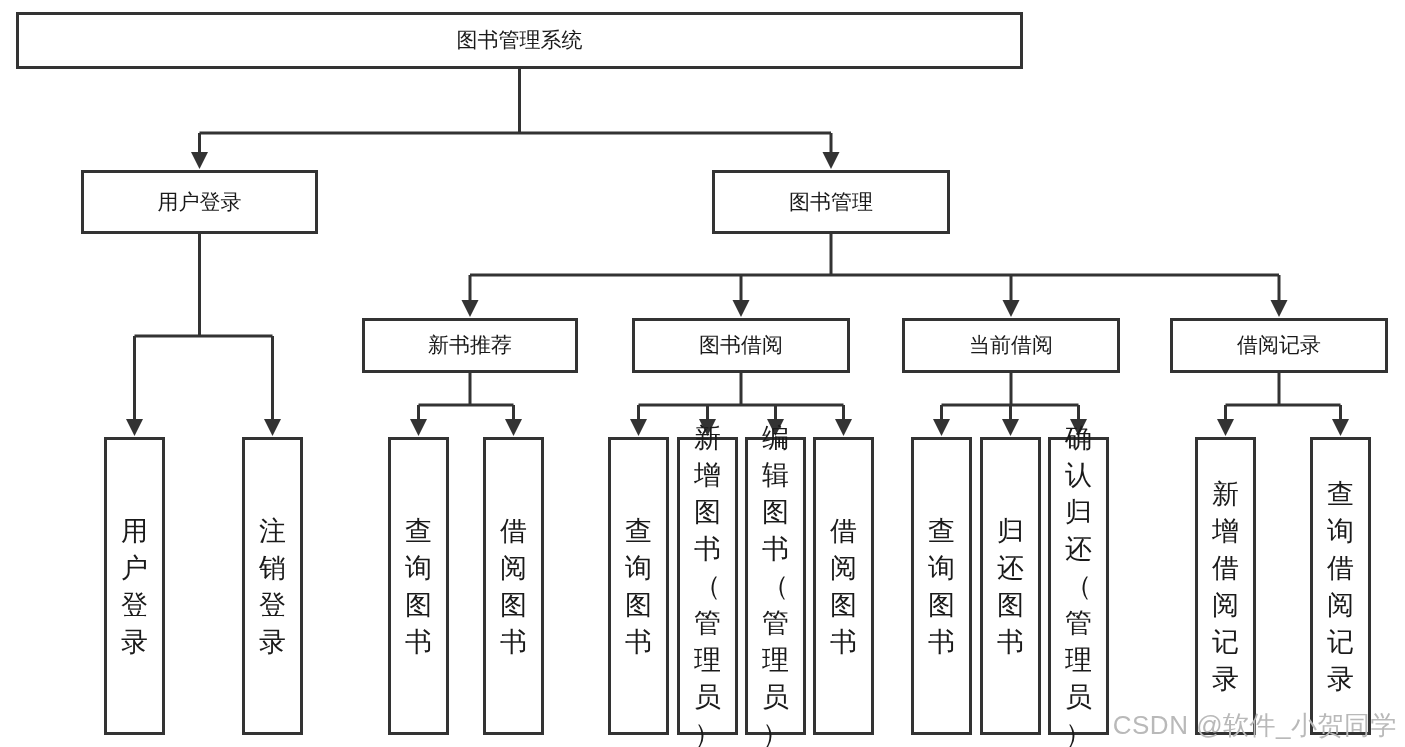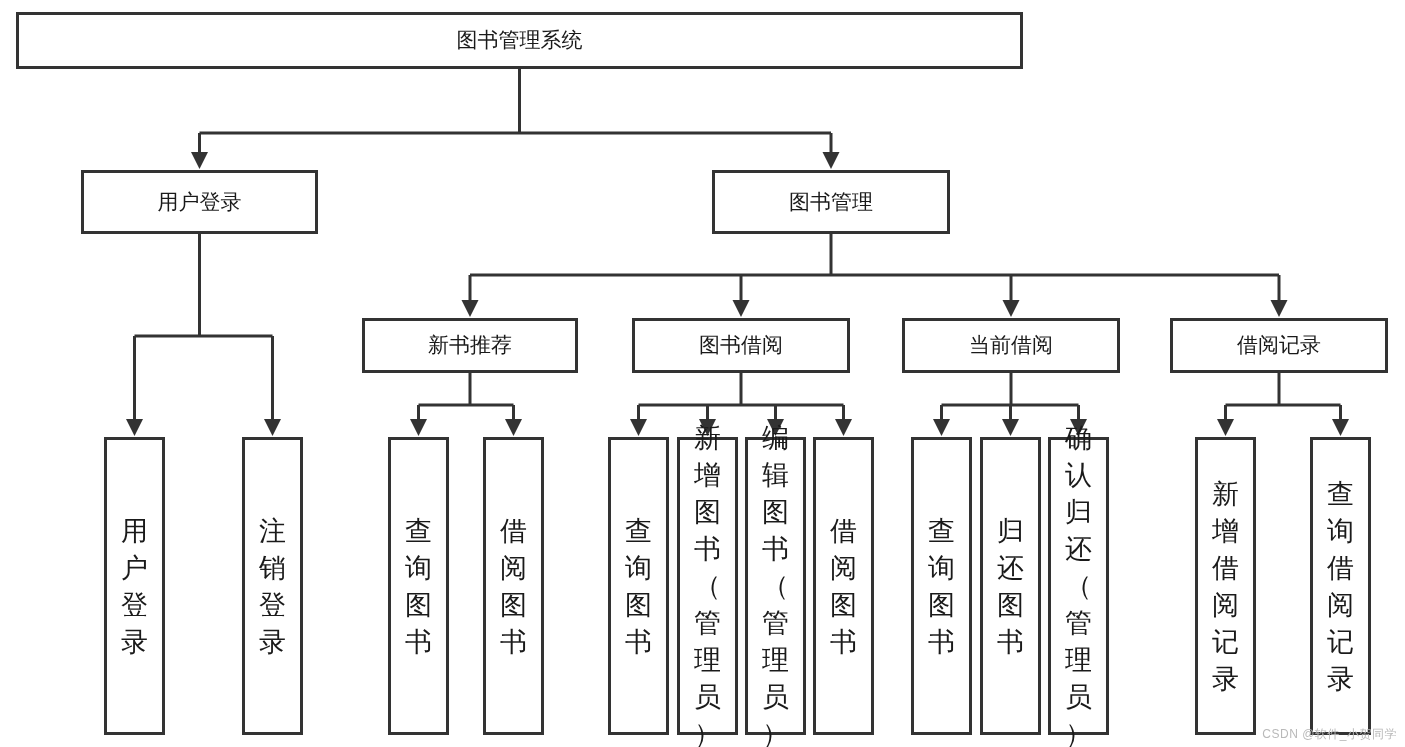--- a/index.html
+++ b/index.html
@@ -22,21 +22,21 @@
     font-family:"Liberation Sans","DejaVu Sans",sans-serif;
     fill:#1a1a1a;
     font-size:27px;
   }
   .edge{stroke:#333333;stroke-width:3;fill:none;stroke-linecap:butt;}
   .arrow-head{fill:#333333;stroke:none;}
   #watermark{
     position:absolute;
     right:8px;bottom:4px;
     font-family:"Liberation Sans","DejaVu Sans",sans-serif;
-    font-size:12px;
+    font-size:26px;
     color:#b9b9b9;
     white-space:nowrap;
     letter-spacing:0.5px;
     user-select:none;
   }
 </style>
 </head>
 <body>
 
 <div id="diagram-root">

